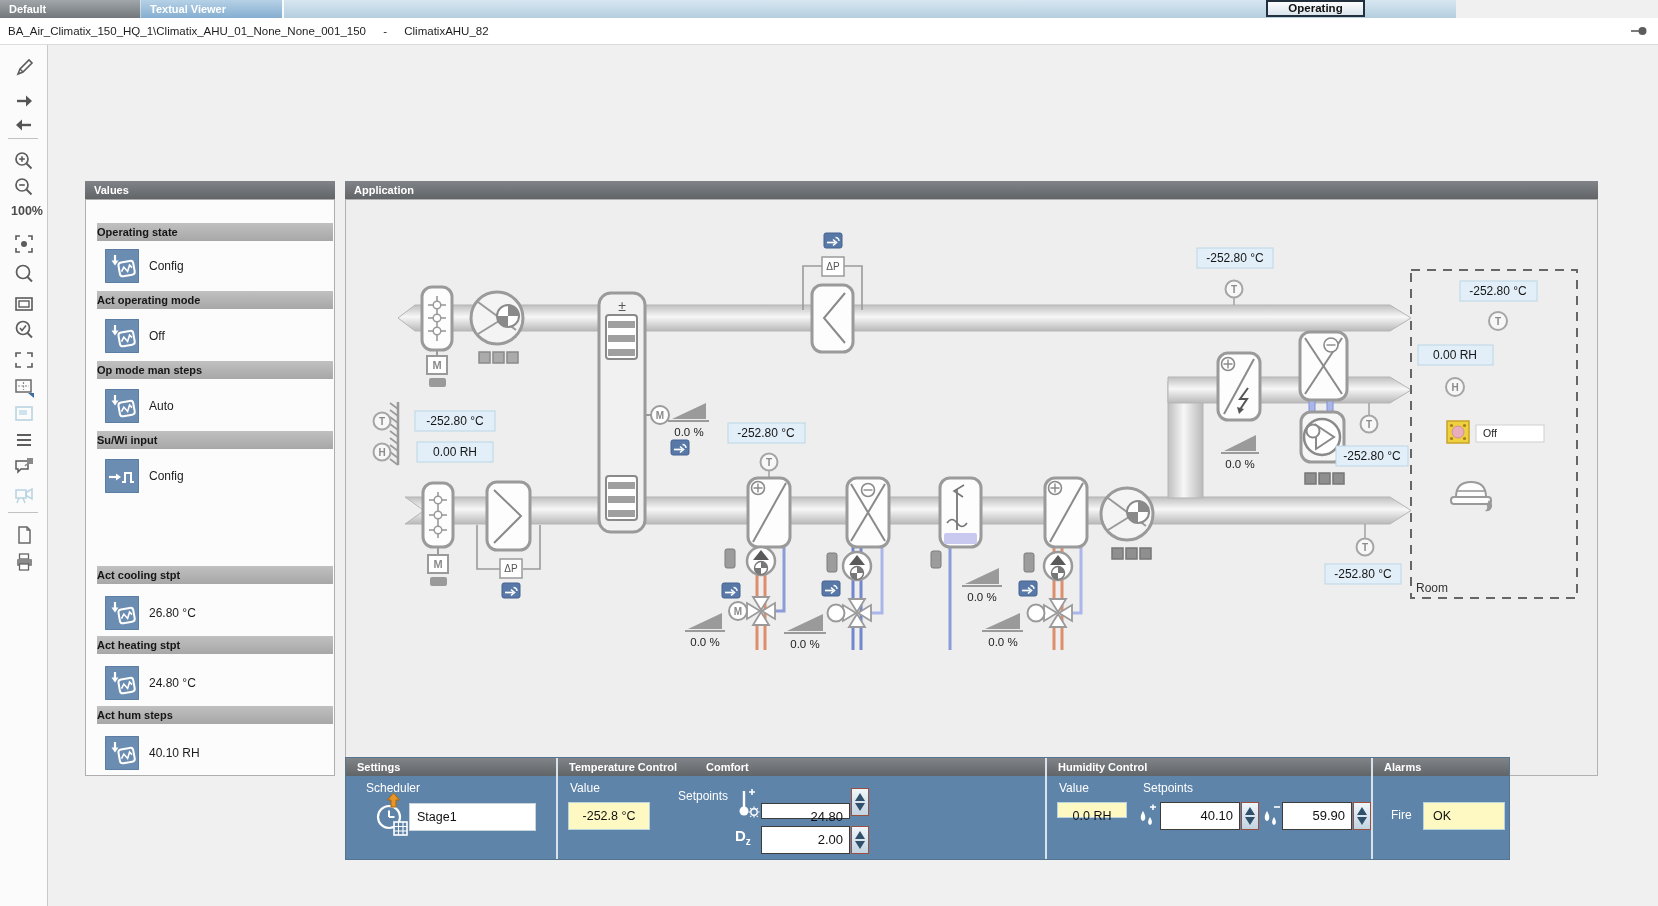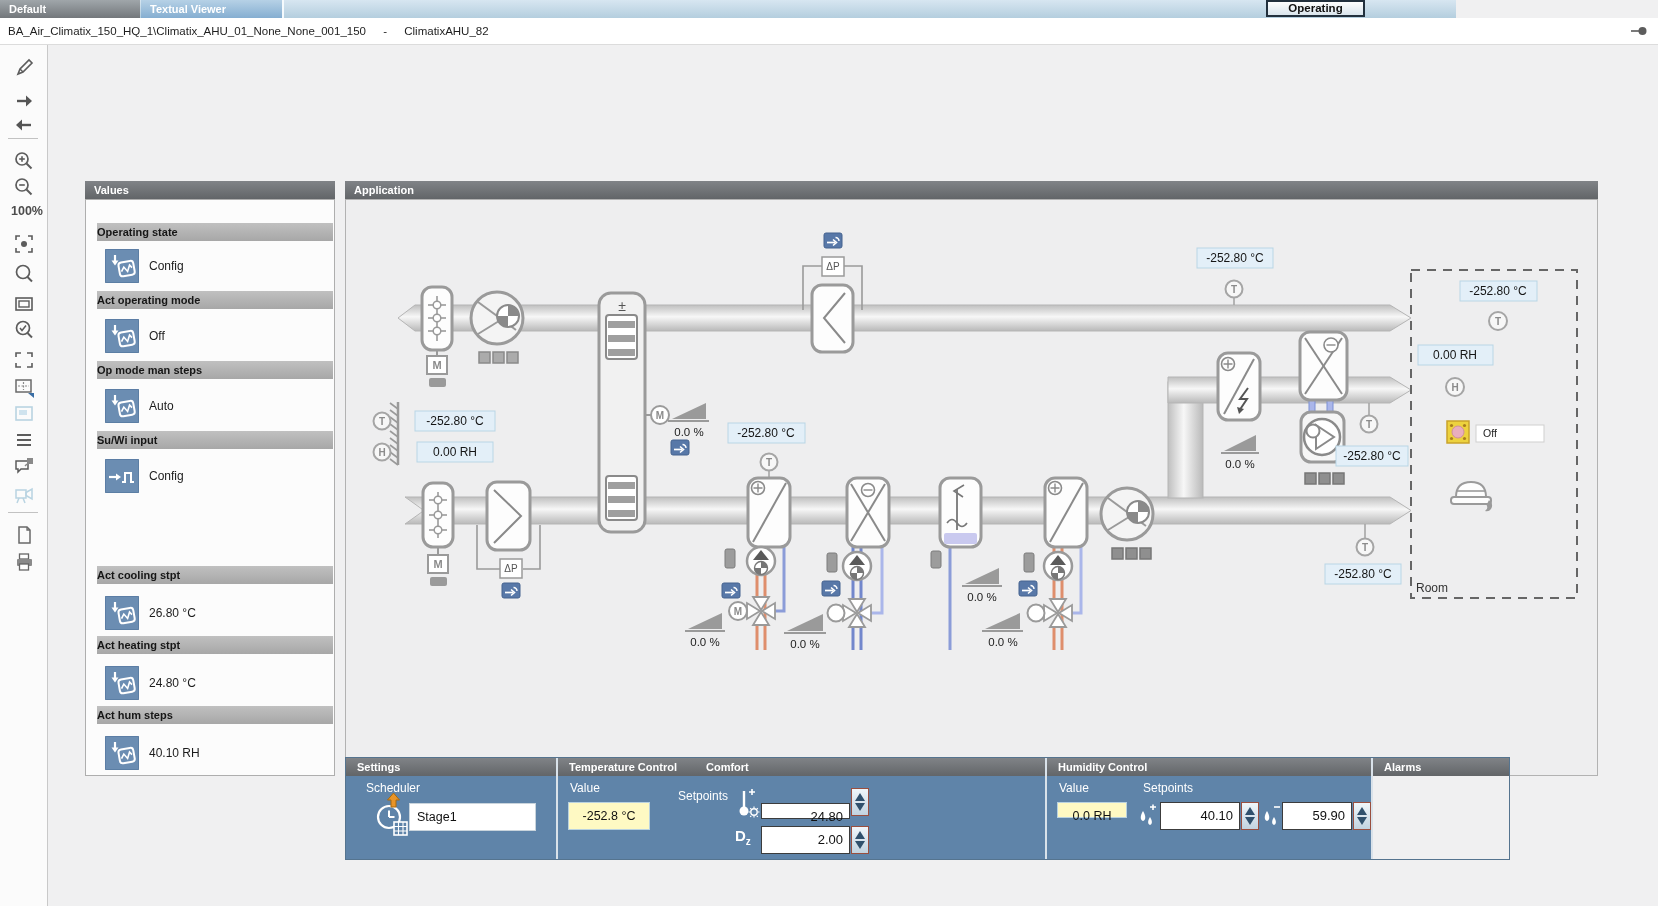--- a/index.html
+++ b/index.html
@@ -665,16 +665,20 @@
         <div class="spinbox" style="left:235px;top:26px;width:70px;height:28px;">59.90</div>
         <div class="spinner" style="left:306px;top:26px;height:28px;">
             <div class="spU"></div>
             <div class="spD"></div>
           </div>
       </div>
     </div>
 
     <div class="bp bdiv" style="left:1025px;width:138px;">
       <div class="bph">Alarms</div>
+      <div class="bpb">
+        <span class="wlab" style="left:18px;top:32px;">Fire</span>
+        <div class="lbox" style="left:50px;top:26px;width:82px;height:28px;line-height:26px;text-align:left;padding-left:9px;">OK</div>
+      </div>
     </div>
   </div>
 
 </div>
 
 </body></html>

